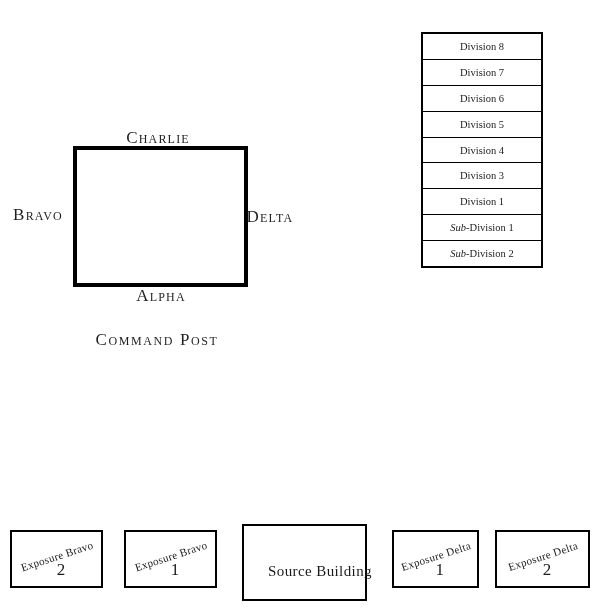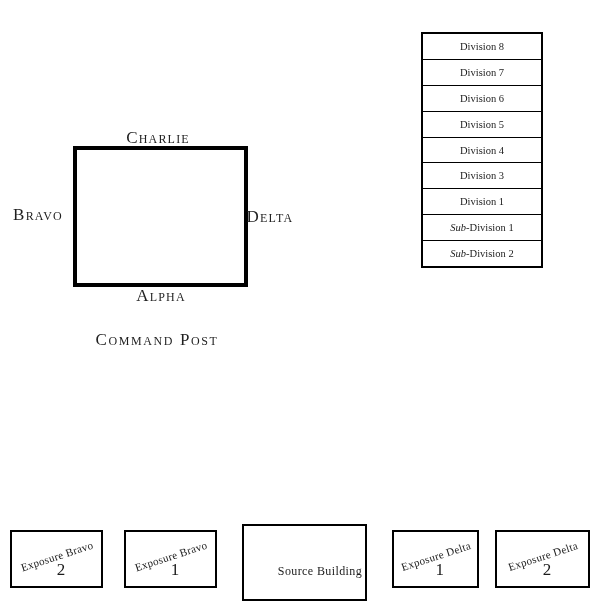--- a/index.html
+++ b/index.html
@@ -107,21 +107,21 @@
     height: 77px;
     box-sizing: border-box;
     border: 2px solid #000000;
     background: #ffffff;
     display: flex;
     align-items: center;
     justify-content: center;
     padding-top: 17px;
   }
   .source-label {
-    font-size: 12px;
+    font-size: 15px;
     letter-spacing: 0.4px;
     color: #1b1b1b;
     white-space: nowrap;
     margin-left: 31px;
   }
 </style>
 </head>
 <body>
 
 <div class="canvas">

